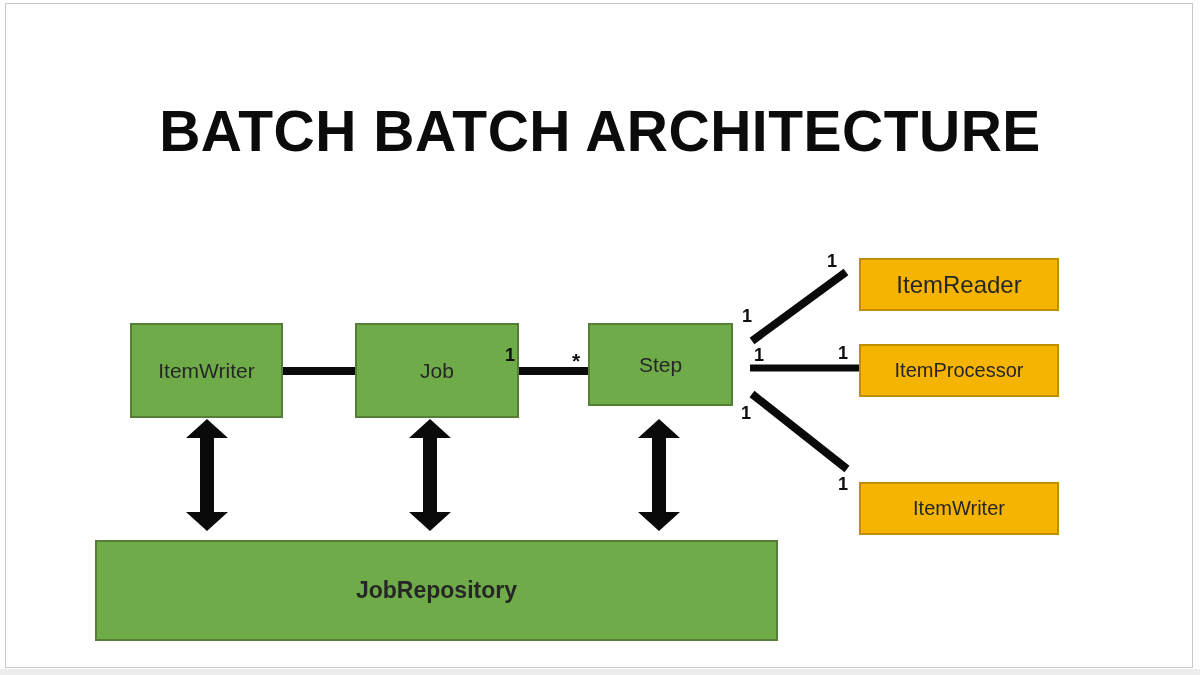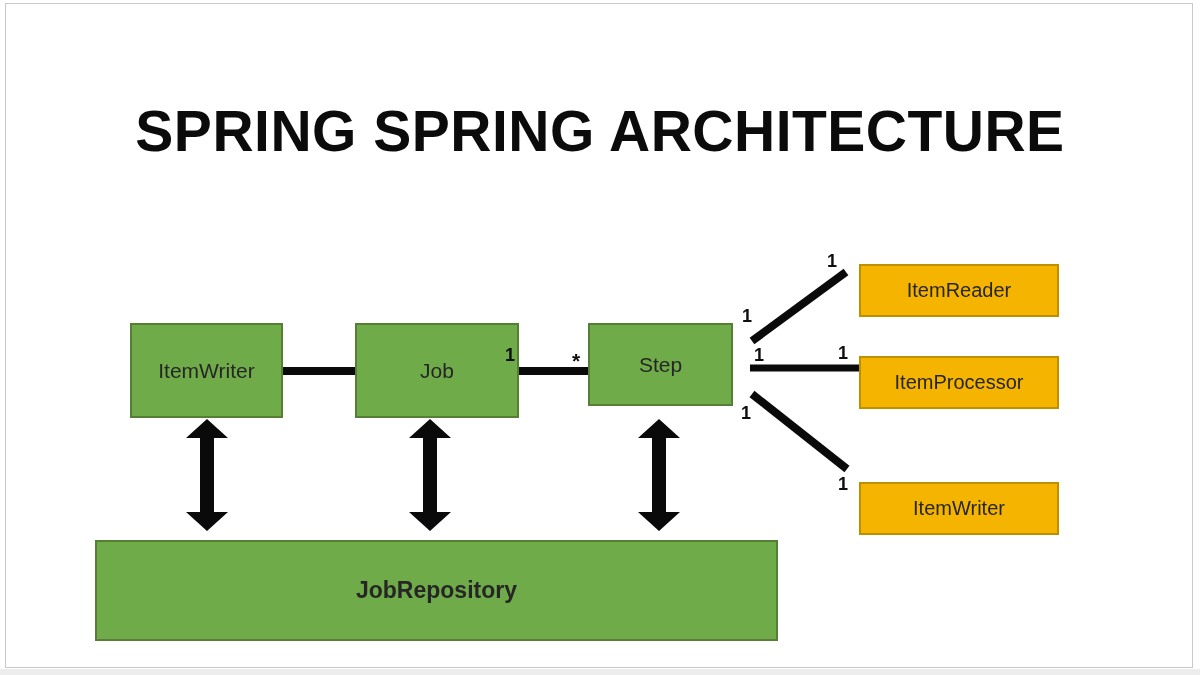--- a/index.html
+++ b/index.html
@@ -35,22 +35,22 @@
   }
   .orange{
     background:var(--node-orange,#f5b400);
     border:2px solid var(--node-orange-border,#bf8f00);
     color:#262626;
   }
   .n-joblauncher{left:130px;top:323px;width:153px;height:95px;font-size:21px;}
   .n-job{left:355px;top:323px;width:164px;height:95px;font-size:21px;}
   .n-step{left:588px;top:323px;width:145px;height:83px;font-size:21px;}
   .n-jobrepo{left:95px;top:540px;width:683px;height:101px;font-size:23px;font-weight:700;}
-  .n-itemreader{left:859px;top:264px;width:200px;height:53px;font-size:20px;}
-  .n-itemprocessor{left:859px;top:356px;width:200px;height:53px;font-size:20px;}
+  .n-itemreader{left:859px;top:258px;width:200px;height:53px;font-size:24px;}
+  .n-itemprocessor{left:859px;top:344px;width:200px;height:53px;font-size:20px;}
   .n-itemwriter{left:859px;top:441px;width:200px;height:53px;font-size:20px;margin-top:41px;}
   .connector-layer{
     position:absolute;left:0;top:0;width:1200px;height:675px;
     pointer-events:none;
   }
   .cline{stroke:var(--connector-black,#0a0a0a);}
   .dblarrow{fill:var(--connector-black,#0a0a0a);}
   .mult{
     position:absolute;transform:translate(-50%,-50%);
     font-size:18px;font-weight:700;color:#0e0e0e;line-height:1;
@@ -63,21 +63,21 @@
   .m-sp-far{left:843px;top:353px;}
   .m-sw-near{left:746px;top:413px;}
   .m-sw-far{left:843px;top:484px;}
 </style>
 </head>
 <body>
 
 <div class="slide-frame"></div>
 <div class="bottom-strip"></div>
 
-<h1 class="title">SPRING SPRING ARCHITECTURE</h1>
+<h1 class="title">BATCH BATCH ARCHITECTURE</h1>
 
 <svg class="connector-layer" width="1200" height="675" viewBox="0 0 1200 675">
   <line class="cline" x1="283" y1="371" x2="355" y2="371" stroke-width="8"></line>
   <line class="cline" x1="503" y1="371" x2="588" y2="371" stroke-width="8"></line>
   <line class="cline" x1="752" y1="341" x2="846" y2="272" stroke-width="8"></line>
   <line class="cline" x1="750" y1="368" x2="860" y2="368" stroke-width="7"></line>
   <line class="cline" x1="752" y1="394" x2="847" y2="469" stroke-width="8"></line>
   <path class="dblarrow" transform="translate(207,0)" d="M0,419 l21,19 h-14 v74 h14 l-21,19 l-21,-19 h14 v-74 h-14 z"></path>
   <path class="dblarrow" transform="translate(430,0)" d="M0,419 l21,19 h-14 v74 h14 l-21,19 l-21,-19 h14 v-74 h-14 z"></path>
   <path class="dblarrow" transform="translate(659,0)" d="M0,419 l21,19 h-14 v74 h14 l-21,19 l-21,-19 h14 v-74 h-14 z"></path>

